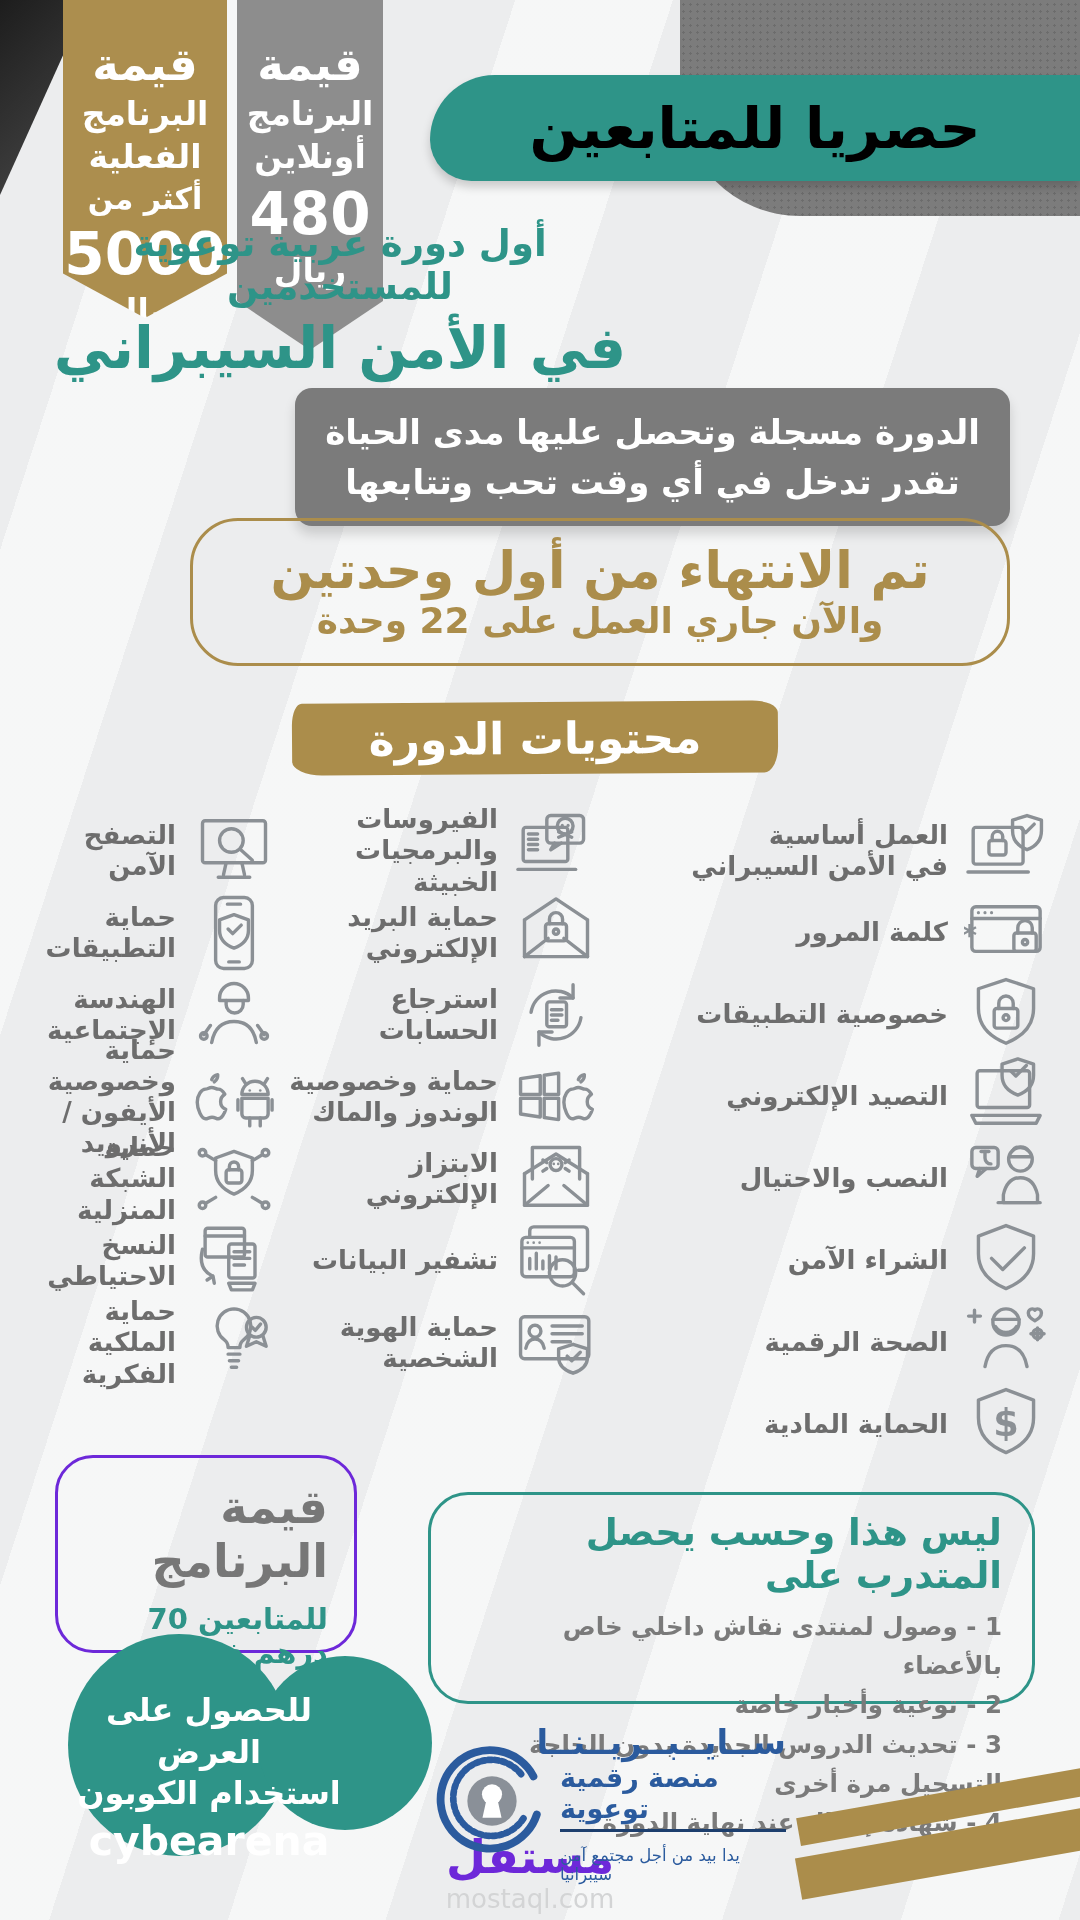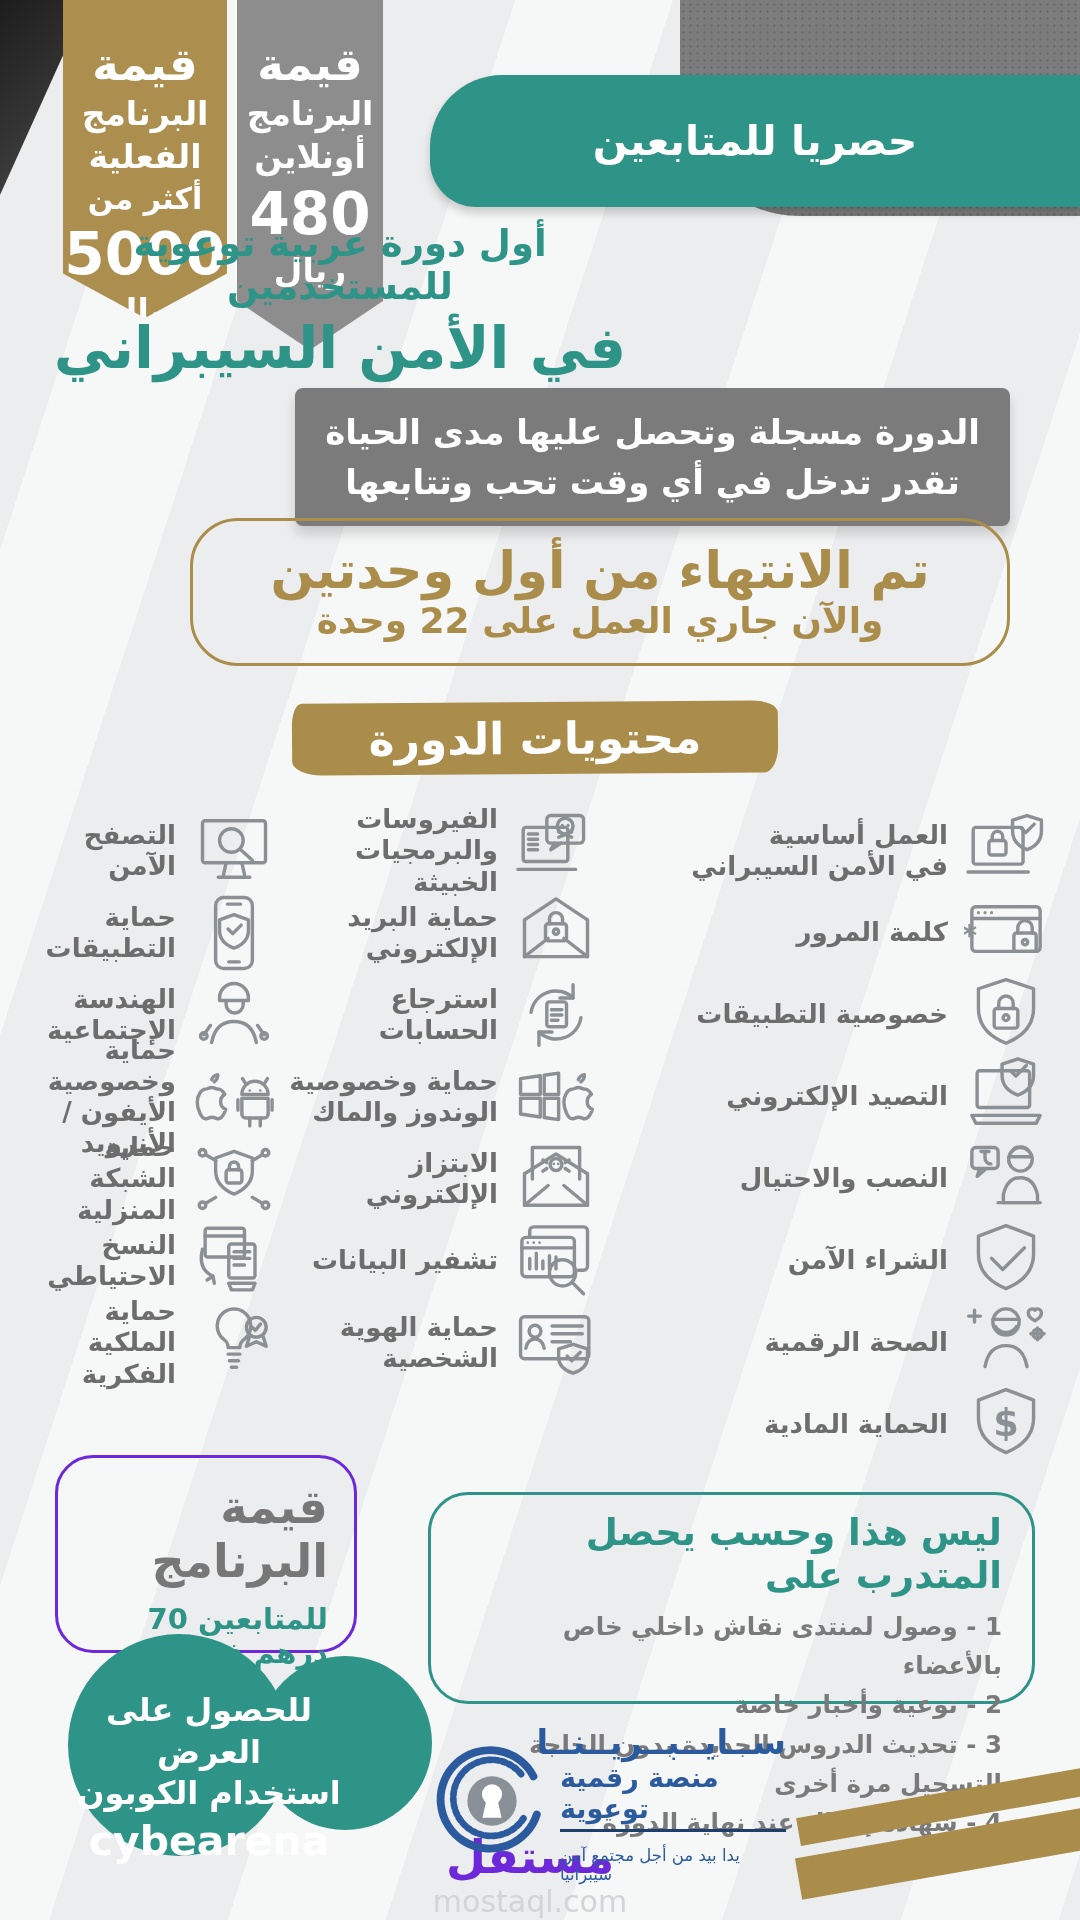--- a/index.html
+++ b/index.html
@@ -18,29 +18,29 @@
   .ribbon.gold{left:63px;width:164px;height:318px;background:#ac8e4e;}
   .ribbon.gray{left:237px;width:146px;height:350px;background:#8d8d8d;}
   .rl{font-weight:bold;font-size:33px;line-height:1.12;}
   .rl.title{font-size:45px;}
   .rl.number{font-size:58px;direction:ltr;}
   .rl.small{font-size:30px;}
   
   .blob{position:absolute;right:0;top:-34px;width:400px;height:250px;background:#7c7c7c;
     border-radius:0 0 0 120px;
     background-image:radial-gradient(rgba(60,60,60,.25) 1.2px, transparent 1.3px);background-size:7px 7px;}
-  .banner{position:absolute;left:430px;right:0;top:75px;height:132px;background:#2e9488;
+  .banner{position:absolute;left:430px;right:0;top:75px;height:106px;background:#2e9488;
     border-radius:72px 0 0 46px;display:flex;align-items:center;justify-content:center;
-    color:#ffffff;font-weight:bold;font-size:41px;box-shadow:0 6px 10px rgba(0,0,0,.18);}
+    color:#000000;font-weight:bold;font-size:57px;box-shadow:0 6px 10px rgba(0,0,0,.18);}
   .subtitle{position:absolute;left:30px;right:430px;top:0;text-align:center;color:#2e9488;}
   .subtitle{right:420px;left:20px;top:222px;}
   .subtitle .s1{font-size:37px;font-weight:bold;}
   .subtitle .s2{font-size:58px;font-weight:bold;margin-top:6px;}
   
-  .note-box{position:absolute;left:295px;top:388px;width:715px;height:138px;background:#7b7b7b;border-radius:8px;
+  .note-box{position:absolute;left:295px;top:388px;width:715px;height:138px;background:#7b7b7b;border-radius:17px;
     display:flex;flex-direction:column;align-items:center;justify-content:center;gap:10px;
     color:#fff;font-weight:bold;font-size:34px;box-shadow:0 8px 12px rgba(0,0,0,.15);}
   
   .progress-box{position:absolute;left:190px;top:518px;width:820px;height:148px;border:3px solid #ab8d4b;
     border-radius:48px;box-sizing:border-box;display:flex;flex-direction:column;align-items:center;justify-content:center;
     color:#ab8d4b;text-align:left;}
   .progress-box .p1{font-size:51px;font-weight:bold;line-height:1.1;}
   .progress-box .p2{font-size:36px;font-weight:bold;}
   
   .contents-banner{position:absolute;left:292px;top:702px;width:486px;height:72px;background:#ab8d4b;
@@ -73,21 +73,21 @@
   .coupon-text .code{font-size:41px;font-weight:bold;direction:ltr;margin-top:2px;}
   
   .logo{position:absolute;left:436px;top:1722px;display:flex;direction:ltr;align-items:center;gap:12px;z-index:2;}
   .logo-text{direction:rtl;text-align:left;width:226px;color:#2b5b9e;}
   .logo-text .nm{font-size:34px;font-weight:bold;letter-spacing:1px;}
   .logo-text .tg{font-size:27px;font-weight:bold;border-bottom:3px solid #1d3f6e;padding-bottom:5px;}
   .logo-text .sl{font-size:16.5px;font-weight:normal;margin-top:14px;}
   
   .watermark{position:absolute;left:430px;top:1830px;width:200px;text-align:center;z-index:1;}
   .watermark .w1{font-size:46px;font-weight:bold;color:#6d28d9;}
-  .watermark .w2{font-size:30px;color:#d3d4d5;direction:ltr;}
+  .watermark .w2{font-size:26px;color:#d3d4d5;direction:ltr;}
   
   .stripe{position:absolute;background:#ab8d4b;transform:rotate(-10deg);transform-origin:right center;}
   .stripe.a{right:-14px;top:1766px;width:300px;height:28px;}
   .stripe.b{right:-14px;top:1806px;width:300px;height:42px;}
 </style>
 </head>
 <body>
 
 <div class="page">
   <div class="stripes"></div>

